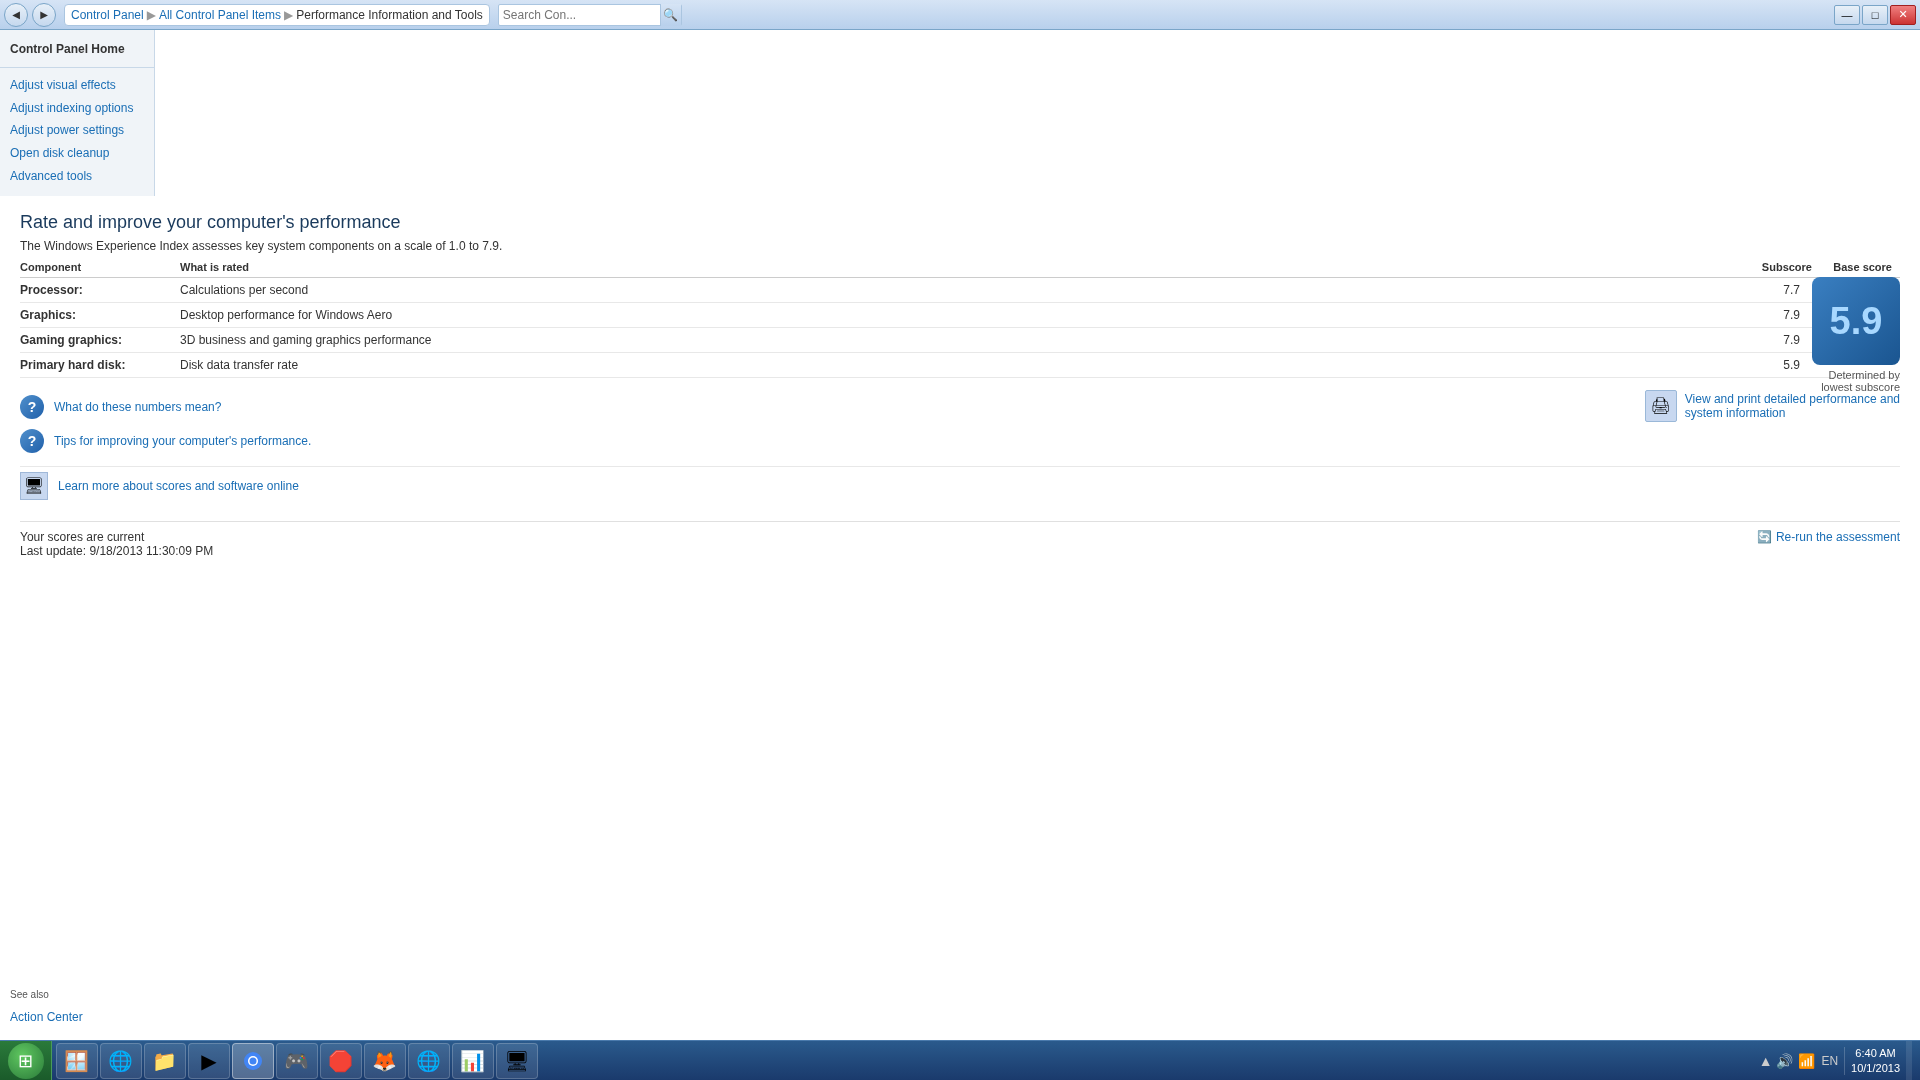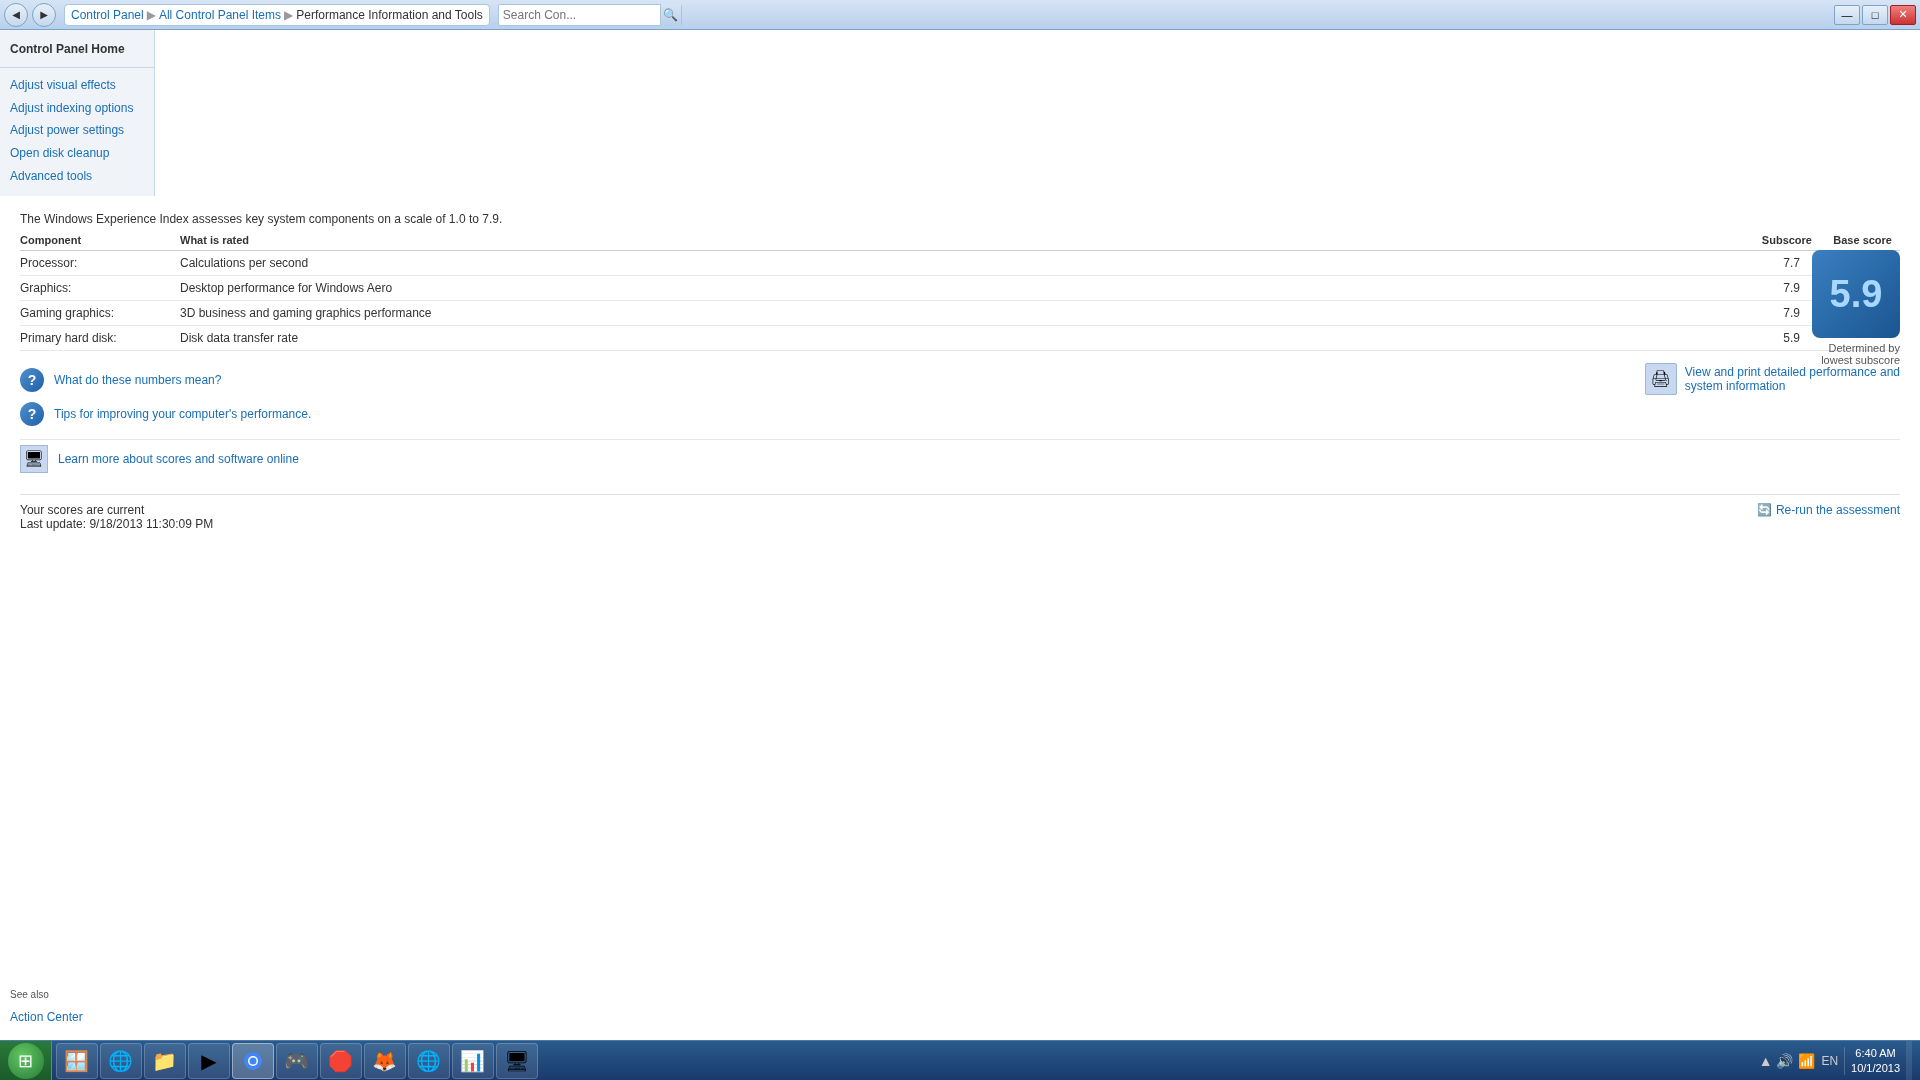--- a/index.html
+++ b/index.html
@@ -134,21 +134,21 @@
       padding: 4px 8px 4px 0;
     }
     .perf-table th.right { text-align: right; }
     .perf-table td {
       padding: 5px 8px 5px 0;
       font-size: 12px;
       color: #333;
       vertical-align: top;
       border-bottom: 1px solid #e8e8e8;
     }
-    .perf-table td.component { font-weight: 400; width: 160px; margin-left: 28px; }
+    .perf-table td.component { font-weight: 700; width: 160px; margin-left: 28px; }
     .perf-table td.subscore { text-align: right; width: 80px; padding-right: 20px; }
     .perf-table td.basescore { text-align: right; width: 80px; }
     .score-badge {
       position: absolute;
       right: 0;
       top: -80px;
       width: 88px;
       height: 88px;
       background: linear-gradient(135deg, #3a7fc1, #1a5590);
       border-radius: 8px;
@@ -295,20 +295,21 @@
     <div class="sidebar-item">Open disk cleanup</div>
     <div class="sidebar-item">Advanced tools</div>
 
     <div style="position:absolute; bottom:48px; left:0; width:155px; padding:8px 10px;">
       <div class="see-also-title">See also</div>
       <div class="see-also-link">Action Center</div>
     </div>
   </div>
 
   <div class="content">
+    <div class="page-title">Rate and improve your computer's performance</div>
     <div class="page-subtitle">The Windows Experience Index assesses key system components on a scale of 1.0 to 7.9.</div>
 
     <div style="position:relative;">
 
       <div style="position:absolute; right:0; top:20px; text-align:right;">
         <div class="score-badge" style="position:relative; right:0; top:0; display:inline-flex; flex-direction:column; align-items:center; justify-content:center; width:88px; height:88px;">
           <div class="big-number">5.9</div>
         </div>
         <div style="font-size:11px; color:#555; margin-top:4px; text-align:right;">Determined by<br>lowest subscore</div>
       </div>

